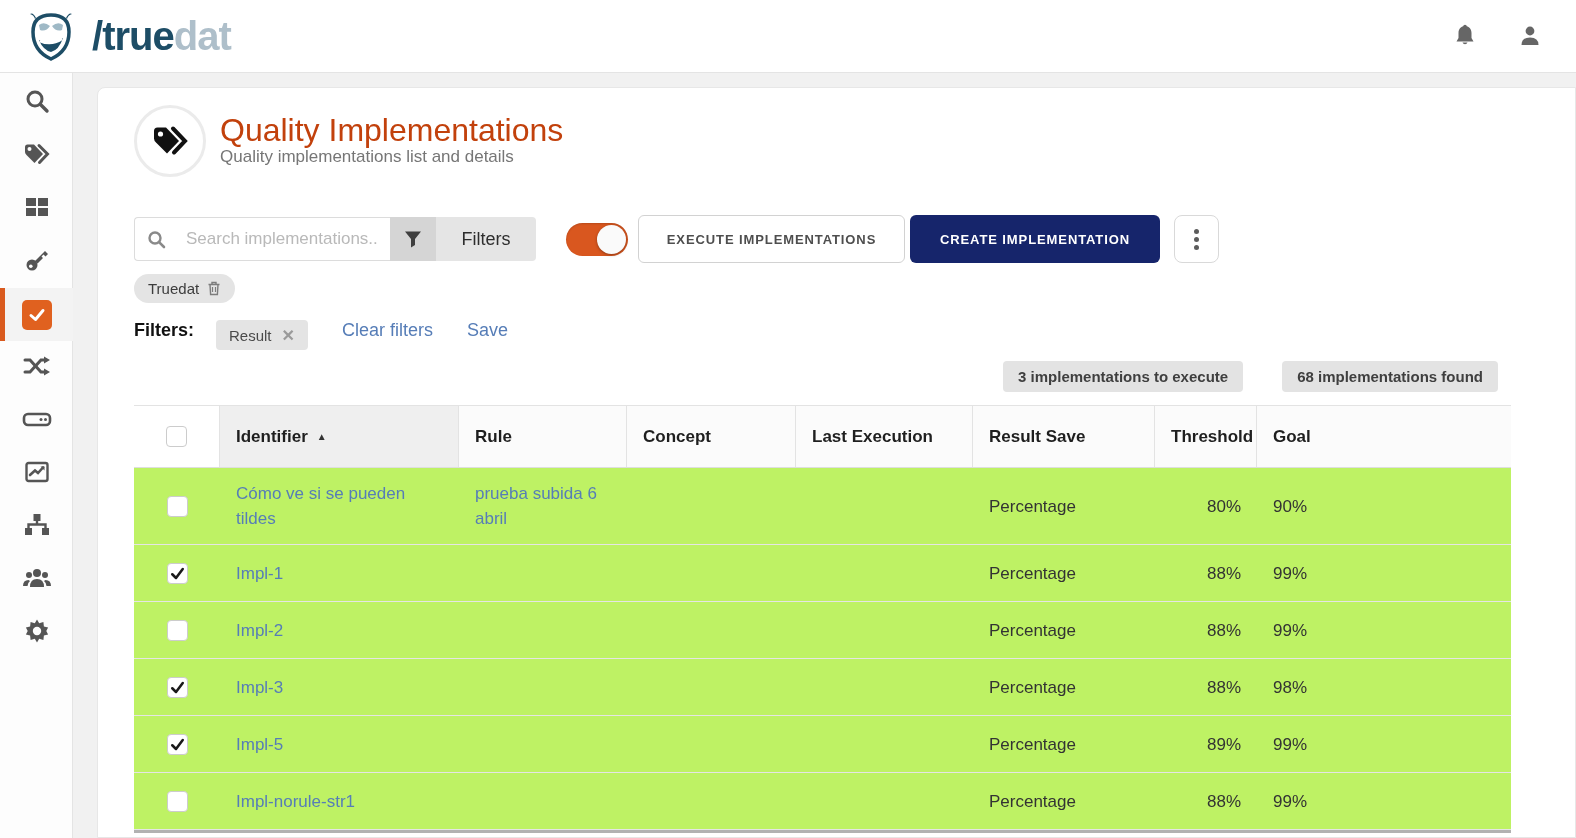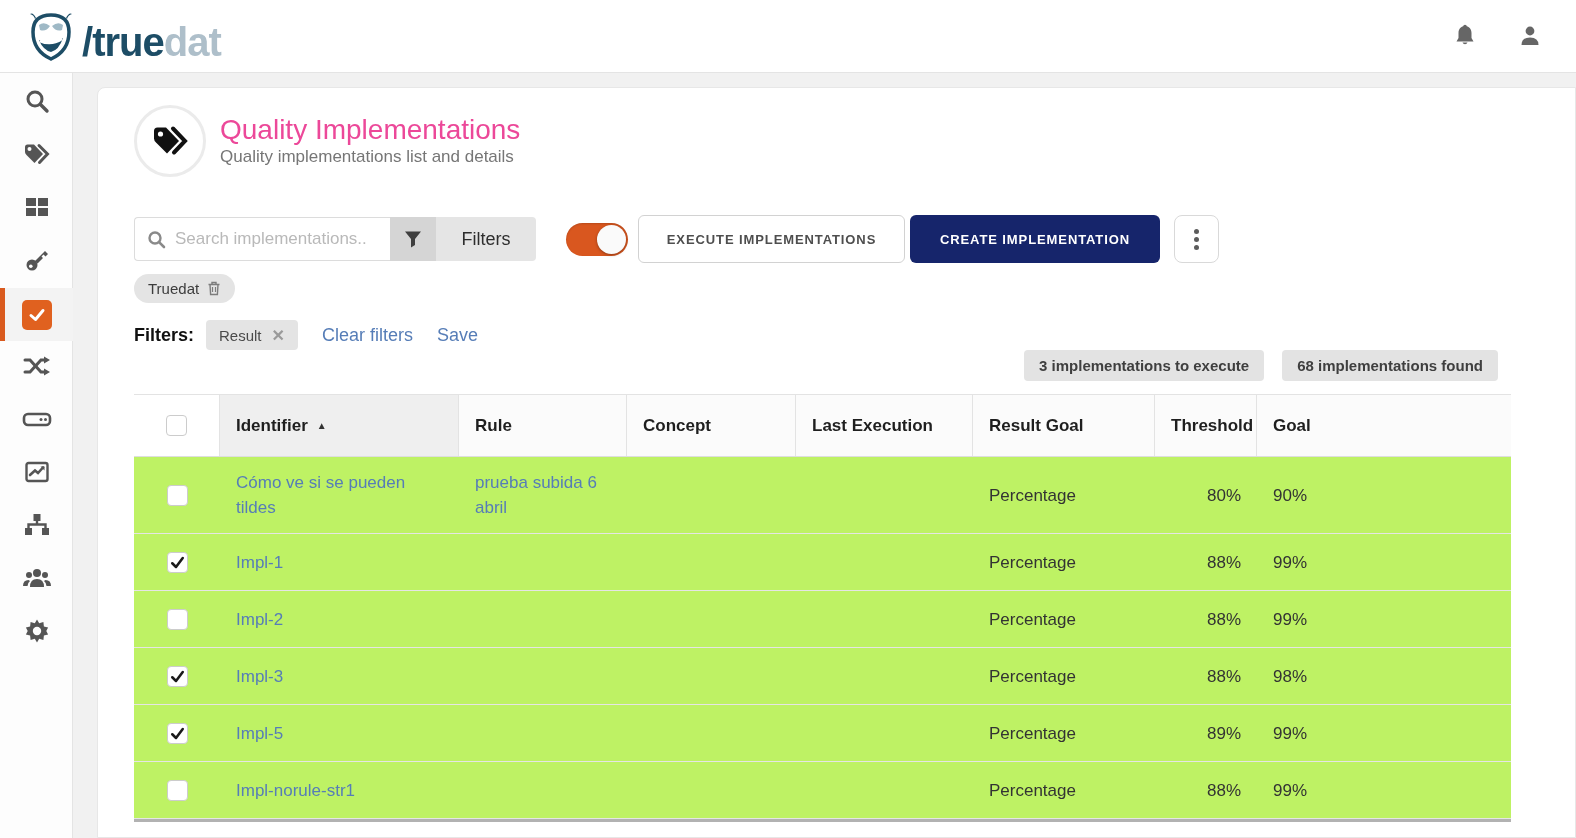--- a/index.html
+++ b/index.html
@@ -3,21 +3,21 @@
 <meta charset="utf-8">
 <style>
   * { margin:0; padding:0; box-sizing:border-box; }
   html,body { width:1576px; height:838px; overflow:hidden; background:#f1f1f1;
     font-family:"Liberation Sans", sans-serif; }
 
   
   .topbar { position:absolute; top:0; left:0; width:1576px; height:73px;
     background:#fff; border-bottom:1px solid #e4e4e4; display:flex;
     align-items:center; padding:0 26px; z-index:10; }
-  .logo { display:flex; align-items:flex-end; gap:6px; cursor:pointer; }
+  .logo { display:flex; align-items:center; gap:16px; cursor:pointer; }
   .logo-text { font-size:40px; font-weight:700; letter-spacing:-1px; line-height:1; }
   .logo-slash { color:#1d4d66; font-weight:700; }
   .logo-true { color:#1d4d66; }
   .logo-dat { color:#aebfca; }
   .topbar-right { margin-left:auto; display:flex; align-items:center; gap:42px; padding-right:8px; }
   .topbar-icon { cursor:pointer; display:flex; }
 
   
   .sidebar { position:absolute; top:73px; left:0; width:73px; height:765px;
     background:#fdfdfd; border-right:1px solid #e4e4e4; display:flex;
@@ -32,29 +32,29 @@
 
   
   .card { position:absolute; top:87px; left:97px; width:1479px; height:751px;
     background:#fff; border:1px solid #e7e7e7; border-radius:8px 0 0 0;
     padding:17px 0 0 36px; }
 
   
   .page-head { display:flex; align-items:center; gap:14px; height:72px; }
   .page-head-icon { width:72px; height:72px; border-radius:50%;
     border:3px solid #ebebeb; display:flex; align-items:center; justify-content:center; flex:0 0 72px; }
-  .page-title { font-size:28px; color:#ec4899; line-height:30px; font-weight:400; }
+  .page-title { font-size:32px; color:#c2410c; line-height:30px; font-weight:400; }
   .page-subtitle { font-size:17px; color:#767676; line-height:23px; }
 
   
   .toolbar { margin-top:38px; display:flex; align-items:center; height:48px; }
   .search-wrap { display:flex; align-items:stretch; height:44px; }
   .search-box { width:256px; background:#fff; border:1px solid #dcdcdc;
     border-right:none; border-radius:4px 0 0 4px; display:flex; align-items:center;
-    padding:0 10px 0 12px; gap:9px; }
+    padding:0 10px 0 12px; gap:20px; }
   .search-box input { border:none; outline:none; font-size:17px; width:100%;
     color:#333; font-family:"Liberation Sans",sans-serif; }
   .search-box input::placeholder { color:#b9b9b9; }
   .funnel-seg { width:46px; background:#d5d5d5; display:flex; align-items:center;
     justify-content:center; cursor:pointer; }
   .filters-seg { width:100px; background:#e5e5e5; border-radius:0 4px 4px 0;
     display:flex; align-items:center; justify-content:center; font-size:18px;
     color:#2e2e2e; cursor:pointer; }
   .toggle { margin-left:30px; width:62px; height:33px; border-radius:17px;
     background:#d9571f; position:relative; cursor:pointer; flex:0 0 62px;
@@ -71,31 +71,31 @@
   .btn-kebab { margin-left:14px; width:45px; background:#fff;
     border:1px solid #d9d9d9; border-radius:8px; }
   .kebab-dots { display:flex; flex-direction:column; gap:3px; }
   .kebab-dots span { width:5px; height:5px; border-radius:50%; background:#5c5c5c; }
 
   
   .chip-row { margin-top:11px; }
   .chip { display:inline-flex; align-items:center; gap:8px; background:#e4e4e4;
     border-radius:15px; height:29px; padding:0 14px; font-size:15px; color:#3c3c3c;
     cursor:pointer; }
-  .filters-row { margin-top:17px; display:flex; align-items:center; gap:12px; height:30px; }
+  .filters-row { margin-top:17px; display:flex; align-items:flex-start; gap:22px; height:30px; }
   .filters-label { font-size:18px; font-weight:700; color:#111; }
   .domain-chip { display:inline-flex; align-items:center; gap:10px; background:#e4e4e4;
     border-radius:4px; height:30px; padding:0 13px; font-size:15px; color:#4a4a4a; cursor:pointer; }
   .domain-x { color:#9a9a9a; font-size:16px; font-weight:700; cursor:pointer; }
   .link { color:#567db7; cursor:pointer; text-decoration:none; }
   .filters-row .link { font-size:18px; margin-left:12px; }
 
   
-  .badge-row { width:1377px; display:flex; justify-content:flex-end;
-    gap:18px; padding-right:13px; }
+  .badge-row { margin-top:11px; width:1377px; display:flex; justify-content:flex-end;
+    gap:39px; padding-right:13px; }
   .badge { background:#e3e3e3; border-radius:4px; height:31px; display:flex;
     align-items:center; padding:0 15px; font-size:15px; font-weight:600; color:#3f3f3f; }
 
   
   .table { margin-top:13px; width:1377px; border-top:1px solid #e3e3e3; }
   .thead { display:flex; height:62px; border-bottom:1px solid #dedede; background:#fbfbfb; }
   .th { display:flex; align-items:center; padding:0 16px; font-size:17px;
     font-weight:600; color:#1f1f1f; border-right:1px solid #e3e3e3; cursor:pointer; }
   .th:last-child { border-right:none; }
   .th.sorted { background:#efefef; }
@@ -327,21 +327,21 @@
             </svg>
           </span>
       </div>
       <div class="th col-identifier sorted">
         <span>Identifier</span>
         <span class="sort-arrow">▲</span>
       </div>
       <div class="th col-rule">Rule</div>
       <div class="th col-concept">Concept</div>
       <div class="th col-lastexec">Last Execution</div>
-      <div class="th col-result">Result Goal</div>
+      <div class="th col-result">Result Save</div>
       <div class="th col-threshold" style="justify-content:flex-start;">Threshold</div>
       <div class="th col-goal">Goal</div>
     </div>
     <div>
   <div class="trow">
     <div class="td col-check">
       <span class="cb">
               <svg width="15" height="15" viewBox="0 0 20 20">
                 <polyline points="3,11 8,16 17,4" fill="none" stroke="#1a1a1a" stroke-width="3.4" stroke-linecap="round" stroke-linejoin="round"></polyline>
               </svg>

